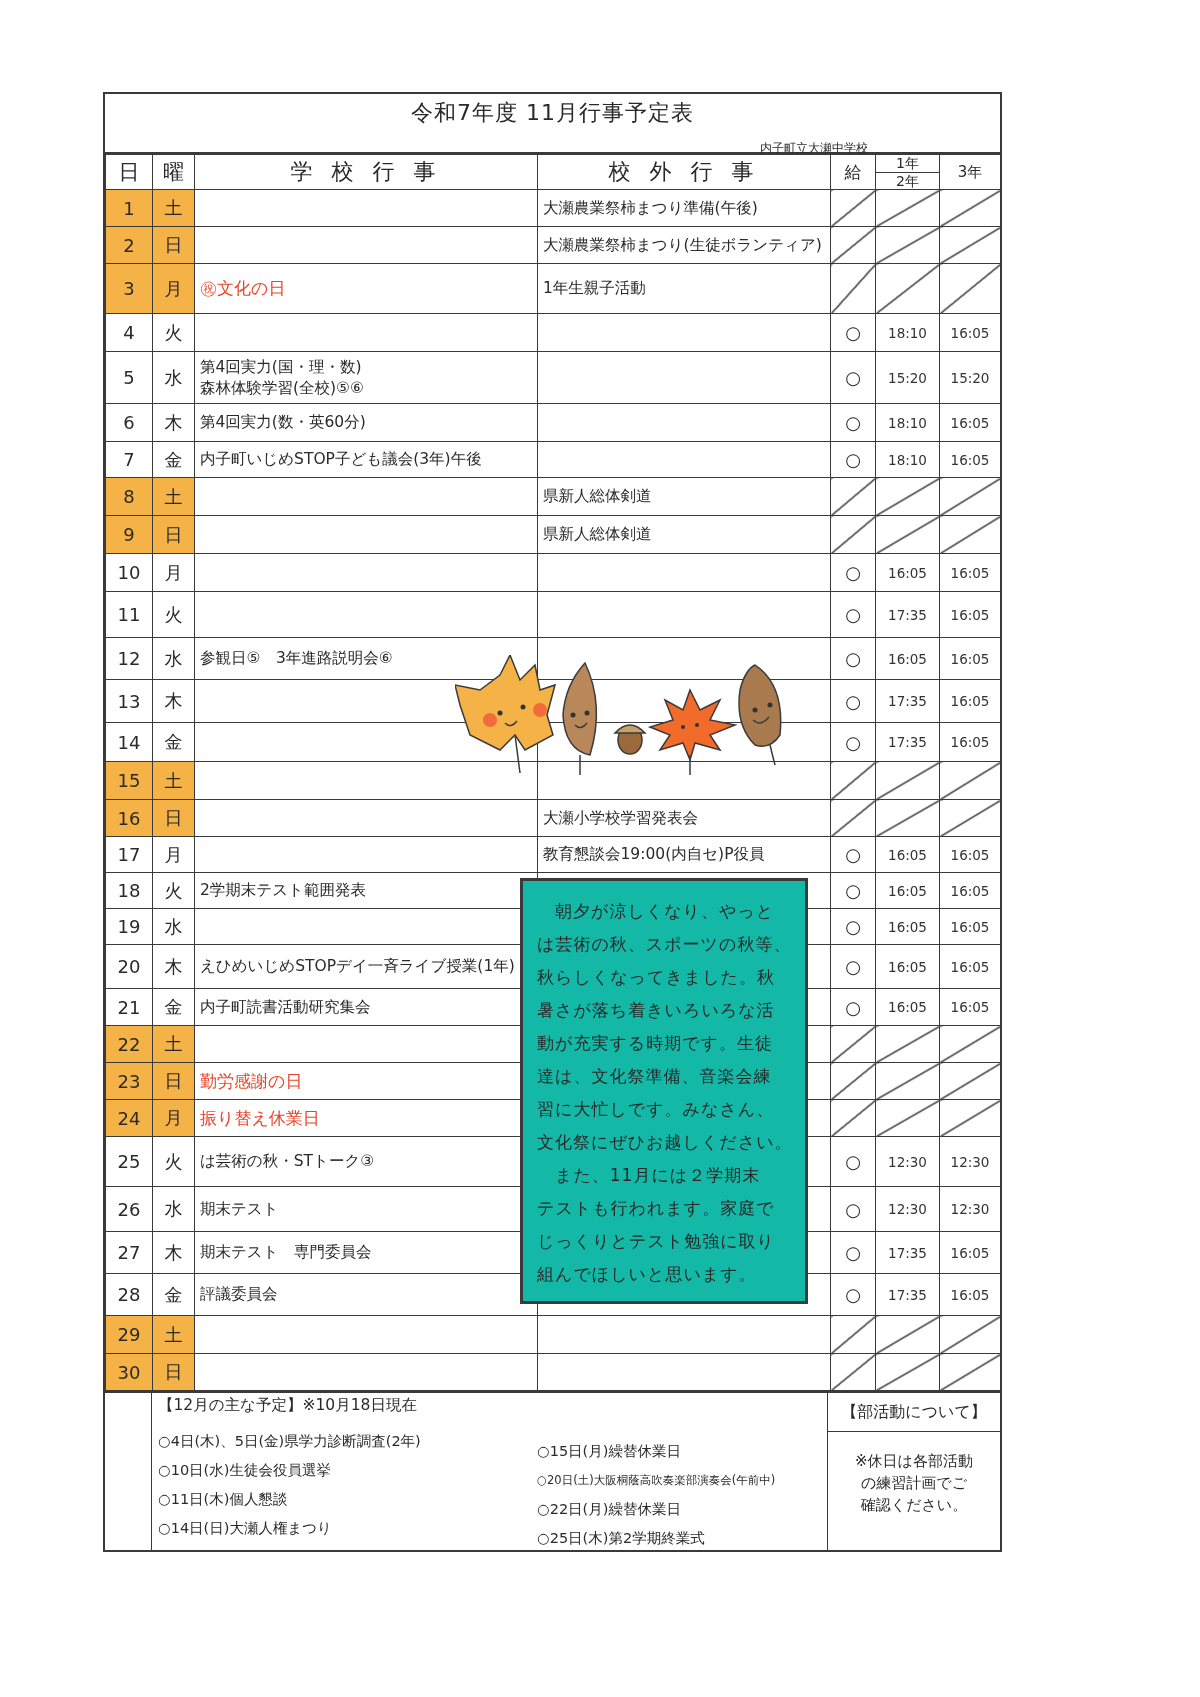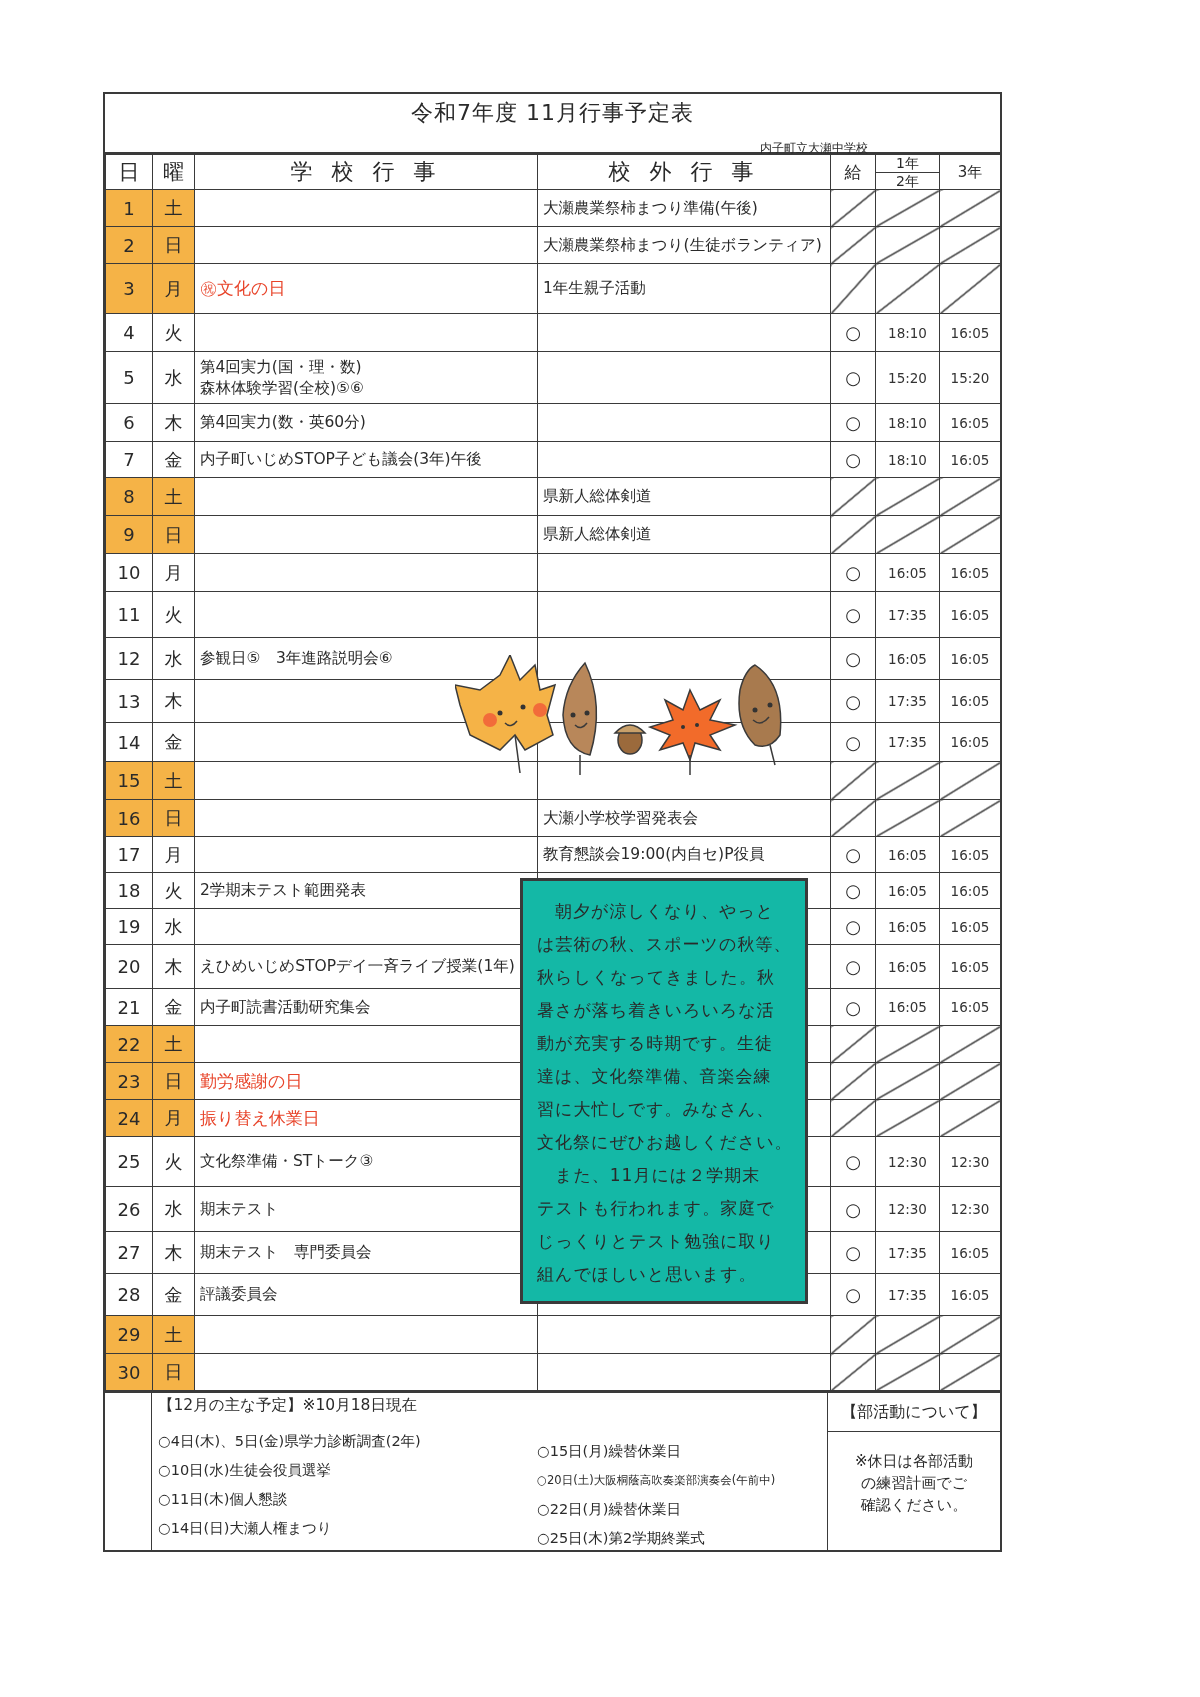--- a/index.html
+++ b/index.html
@@ -334,21 +334,21 @@
           </td>
           <td class="ev"></td>
           <td class="slash"></td>
           <td class="slash"></td>
           <td class="slash"></td>
         </tr>
         <tr style="height: 50px;">
           <td class="day">25</td>
           <td class="dow">火</td>
           <td class="ev">
-            <div>文化祭準備・STトーク③</div>
+            <div>は芸術の秋・STトーク③</div>
           </td>
           <td class="ev"></td>
           <td class="kyu">○</td>
           <td class="tm">12:30</td>
           <td class="tm">12:30</td>
         </tr>
         <tr style="height: 45px;">
           <td class="day">26</td>
           <td class="dow">水</td>
           <td class="ev">

